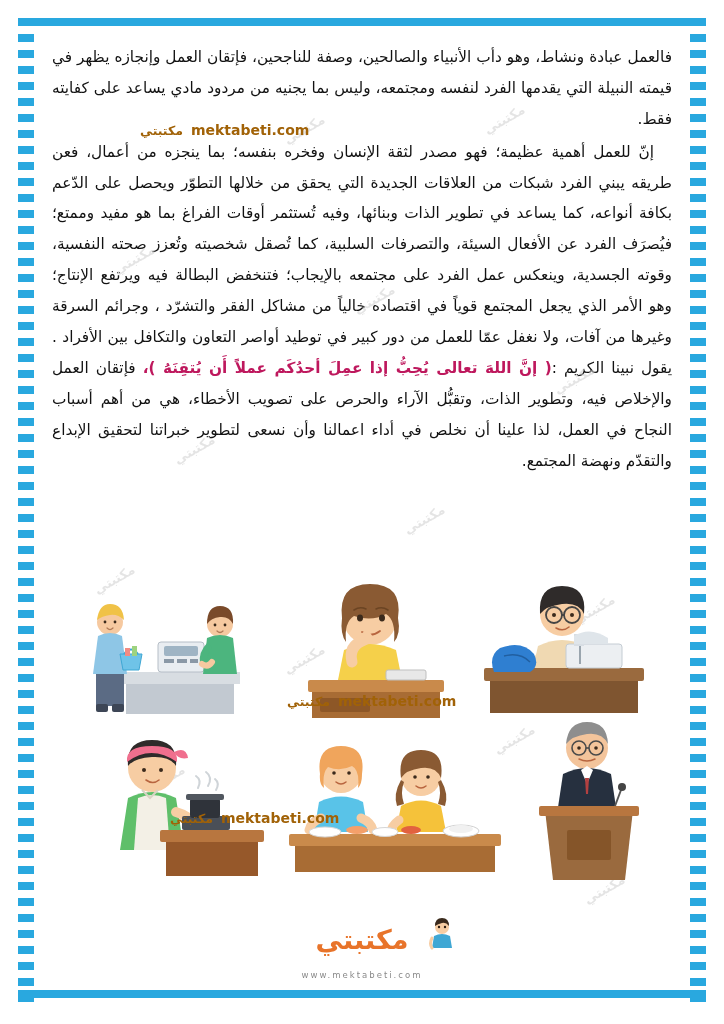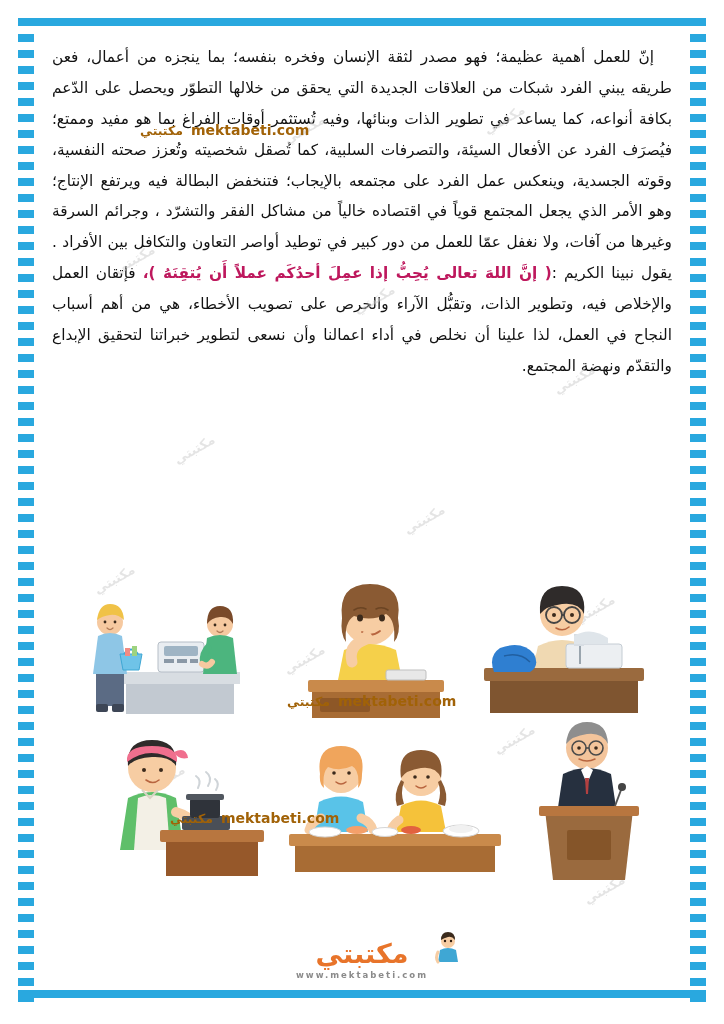--- a/index.html
+++ b/index.html
@@ -141,22 +141,22 @@
     color: #e8742a;
     letter-spacing: -1px;
     display: inline-block;
     position: relative;
   }
   .logo-sub {
     display: block;
     font-size: 8.5px;
     color: #8a8a8a;
     letter-spacing: 2px;
-    font-weight: bold;
-    margin-top: 1px;
+    font-weight: normal;
+    margin-top: 15px;
     direction: ltr;
   }
   .logo-kid {
     position: absolute;
     right: -34px;
     top: -6px;
     width: 28px;
     height: 32px;
   }
 </style>
@@ -168,20 +168,21 @@
   <div class="frame">
     <div class="zig zig-h zig-top"></div>
     <div class="zig zig-h zig-bottom"></div>
     <div class="zig zig-v zig-left"></div>
     <div class="zig zig-v zig-right"></div>
   </div>
 
   <div class="content">
 
     <div class="text-block">
+      <p class="para p1">فالعمل عبادة ونشاط، وهو دأب الأنبياء والصالحين، وصفة للناجحين، فإتقان العمل وإنجازه يظهر في قيمته النبيلة التي يقدمها الفرد لنفسه ومجتمعه، وليس بما يجنيه من مردود مادي يساعد على كفايته فقط.</p>
       <p class="para"><span>إنّ للعمل أهمية عظيمة؛ فهو مصدر لثقة الإنسان وفخره بنفسه؛ بما ينجزه من أعمال، فعن طريقه يبني الفرد شبكات من العلاقات الجديدة التي يحقق من خلالها التطوّر ويحصل على الدّعم بكافة أنواعه، كما يساعد في تطوير الذات وبنائها، وفيه تُستثمر أوقات الفراغ بما هو مفيد وممتع؛ فيُصرَف الفرد عن الأفعال السيئة، والتصرفات السلبية، كما تُصقل شخصيته وتُعزز صحته النفسية، وقوته الجسدية، وينعكس عمل الفرد على مجتمعه بالإيجاب؛ فتنخفض البطالة فيه ويرتفع الإنتاج؛ وهو الأمر الذي يجعل المجتمع قوياً في اقتصاده خالياً من مشاكل الفقر والتشرّد ، وجرائم السرقة وغيرها من آفات، ولا نغفل عمّا للعمل من دور كبير في توطيد أواصر التعاون والتكافل بين الأفراد . يقول نبينا الكريم :</span><span class="ayah"><span>( </span><span>إنَّ اللهَ تعالى يُحِبُّ إذا عمِلَ أحدُكَم عملاً أَن يُتقِنَهُ</span><span> )،</span></span><span> فإتقان العمل والإخلاص فيه، وتطوير الذات، وتقبُّل الآراء والحرص على تصويب الأخطاء، هي من أهم أسباب النجاح في العمل، لذا علينا أن نخلص في أداء اعمالنا وأن نسعى لتطوير خبراتنا لتحقيق الإبداع والتقدّم ونهضة المجتمع.</span></p>
     </div>
 
     <div class="wm" style="left:230px; top:80px;">مكتبتي</div>
     <div class="wm" style="left:430px; top:70px;">مكتبتي</div>
     <div class="wm" style="left:60px;  top:210px;">مكتبتي</div>
     <div class="wm" style="left:300px; top:250px;">مكتبتي</div>
     <div class="wm" style="left:500px; top:330px;">مكتبتي</div>
     <div class="wm" style="left:120px; top:400px;">مكتبتي</div>
     <div class="wm" style="left:350px; top:470px;">مكتبتي</div>

